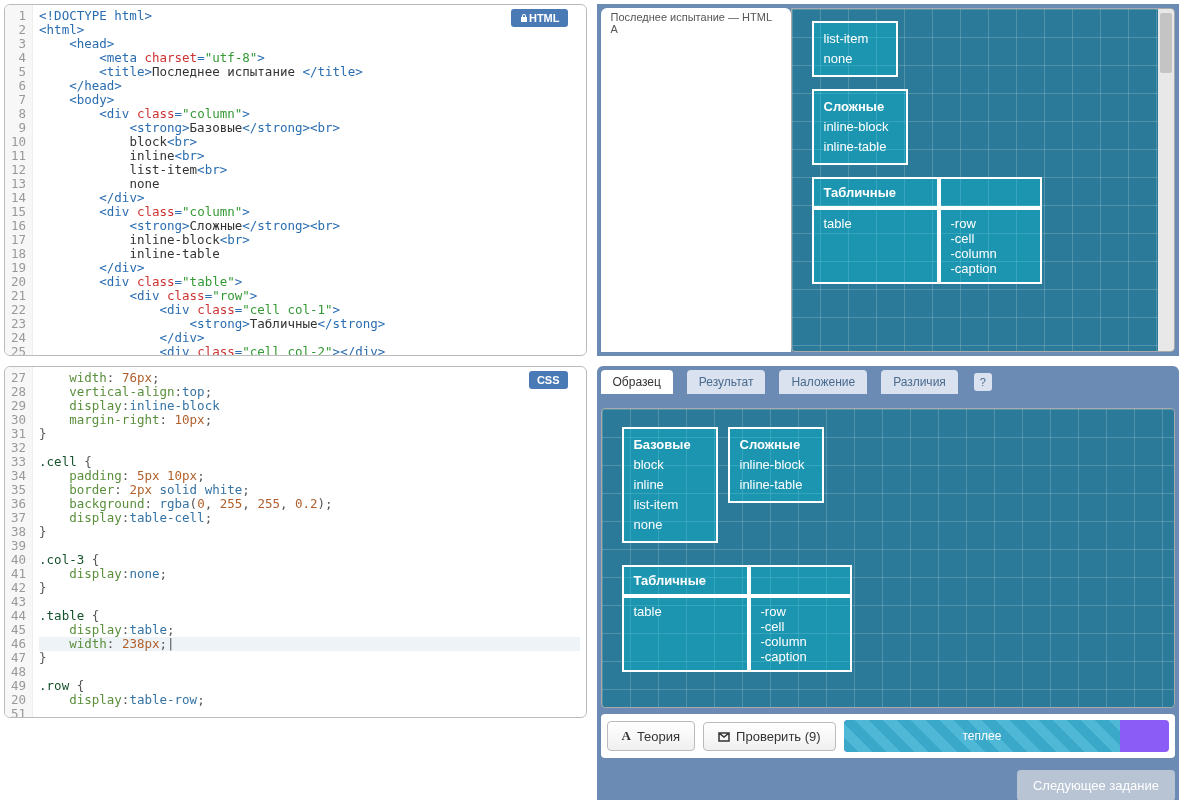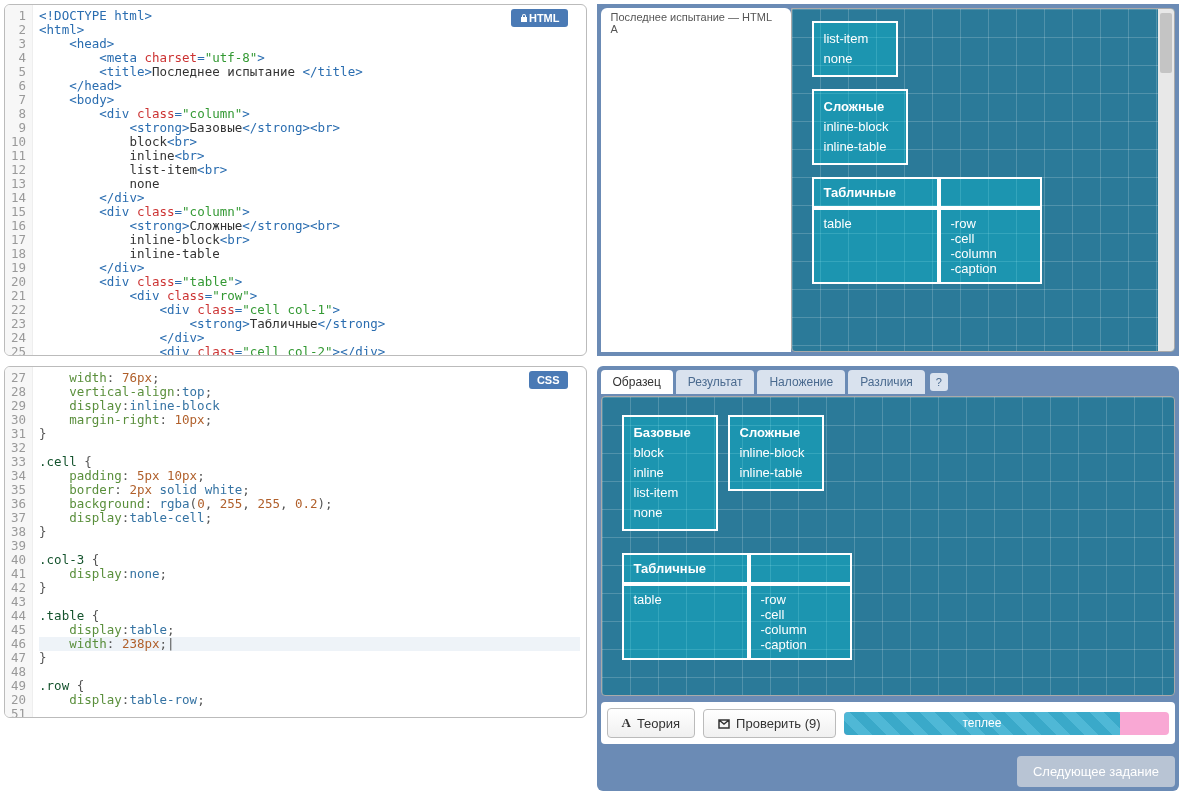--- a/index.html
+++ b/index.html
@@ -31,29 +31,29 @@
 .scrollbar { position: absolute; right: 0; top: 0; bottom: 0; width: 16px; background: #e8e8e8; }
 .scroll-thumb { position: absolute; left: 2px; right: 2px; background: #c4c4c4; border-radius: 2px; }
 .pbox { border: 2px solid #fff; background: rgba(0,200,220,.35); padding: 6px 10px; margin-bottom: 12px; display: inline-block; vertical-align: top; color: #fff; font-size: 13px; }
 .pbox strong { font-weight: bold; }
 .pbox div { line-height: 20px; }
 .ptable { display: table; border-collapse: separate; border-spacing: 0; width: 230px; }
 .prow { display: table-row; }
 .pcell { display: table-cell; border: 2px solid #fff; background: rgba(0,200,220,.35); padding: 6px 10px; vertical-align: top; }
 
 .sample-panel { background: #6b8bb5; padding: 4px; border-radius: 6px; display: flex; flex-direction: column; }
-.tabs { display: flex; gap: 1px; margin-bottom: 2px; align-items: center; }
+.tabs { display: flex; gap: 12px; margin-bottom: 14px; align-items: center; }
 .tab { background: #d9e2ee; color: #4a6a8f; padding: 5px 12px; font-size: 12px; border-radius: 4px 4px 0 0; margin-right: 2px; cursor: pointer; }
 .tab.active { background: #fff; color: #333; }
 .help { width: 18px; height: 18px; background: #d9e2ee; color: #4a6a8f; display: flex; align-items: center; justify-content: center; border-radius: 3px; font-size: 11px; margin-left: 2px; cursor: pointer; }
 .sample-body { background: #2b7a99; background-image: linear-gradient(rgba(255,255,255,.18) 1px, transparent 1px), linear-gradient(90deg, rgba(255,255,255,.18) 1px, transparent 1px); background-size: 28px 28px; border: 1px solid #aaa; border-radius: 4px; padding: 18px 20px; color: #fff; height: 300px; }
 .sample-footer { background: #fff; border-radius: 4px; padding: 6px; margin-top: 6px; display: flex; align-items: center; gap: 8px; }
 .btn { border: 1px solid #bbb; background: linear-gradient(#fff,#f0f0f0); padding: 6px 14px; border-radius: 4px; font-size: 13px; cursor: pointer; display: inline-flex; align-items: center; gap: 6px; color: #333; }
 .btn-danger { background: linear-gradient(#e55b4e,#c9302c); border-color: #ac2925; color: #fff; }
-.progress { flex: 1; height: 23px; background: #f9a8d4; border-radius: 4px; position: relative; overflow: hidden; text-align: center; }
+.progress { flex: 1; height: 32px; background: #8b5cf6; border-radius: 4px; position: relative; overflow: hidden; text-align: center; }
 .progress-fill { position: absolute; left: 0; top: 0; bottom: 0; width: 85%; background: repeating-linear-gradient(45deg,#3aa9c9,#3aa9c9 10px,#4fb8d6 10px,#4fb8d6 20px); display: flex; align-items: center; justify-content: center; color: #fff; font-size: 12px; }
 .next-btn-row { display: flex; justify-content: flex-end; margin-top: 12px; }
 .next-btn { background: #b8c4d4; color: #fff; border: none; padding: 8px 16px; border-radius: 4px; font-size: 13px; }
 .bottom-buttons { display: flex; gap: 18px; margin-top: 6px; }
 .inline-wrap { font-size: 0; }
 .inline-wrap > .pbox { font-size: 13px; margin-right: 10px; }
 </style>
 </head>
 <body>
 

